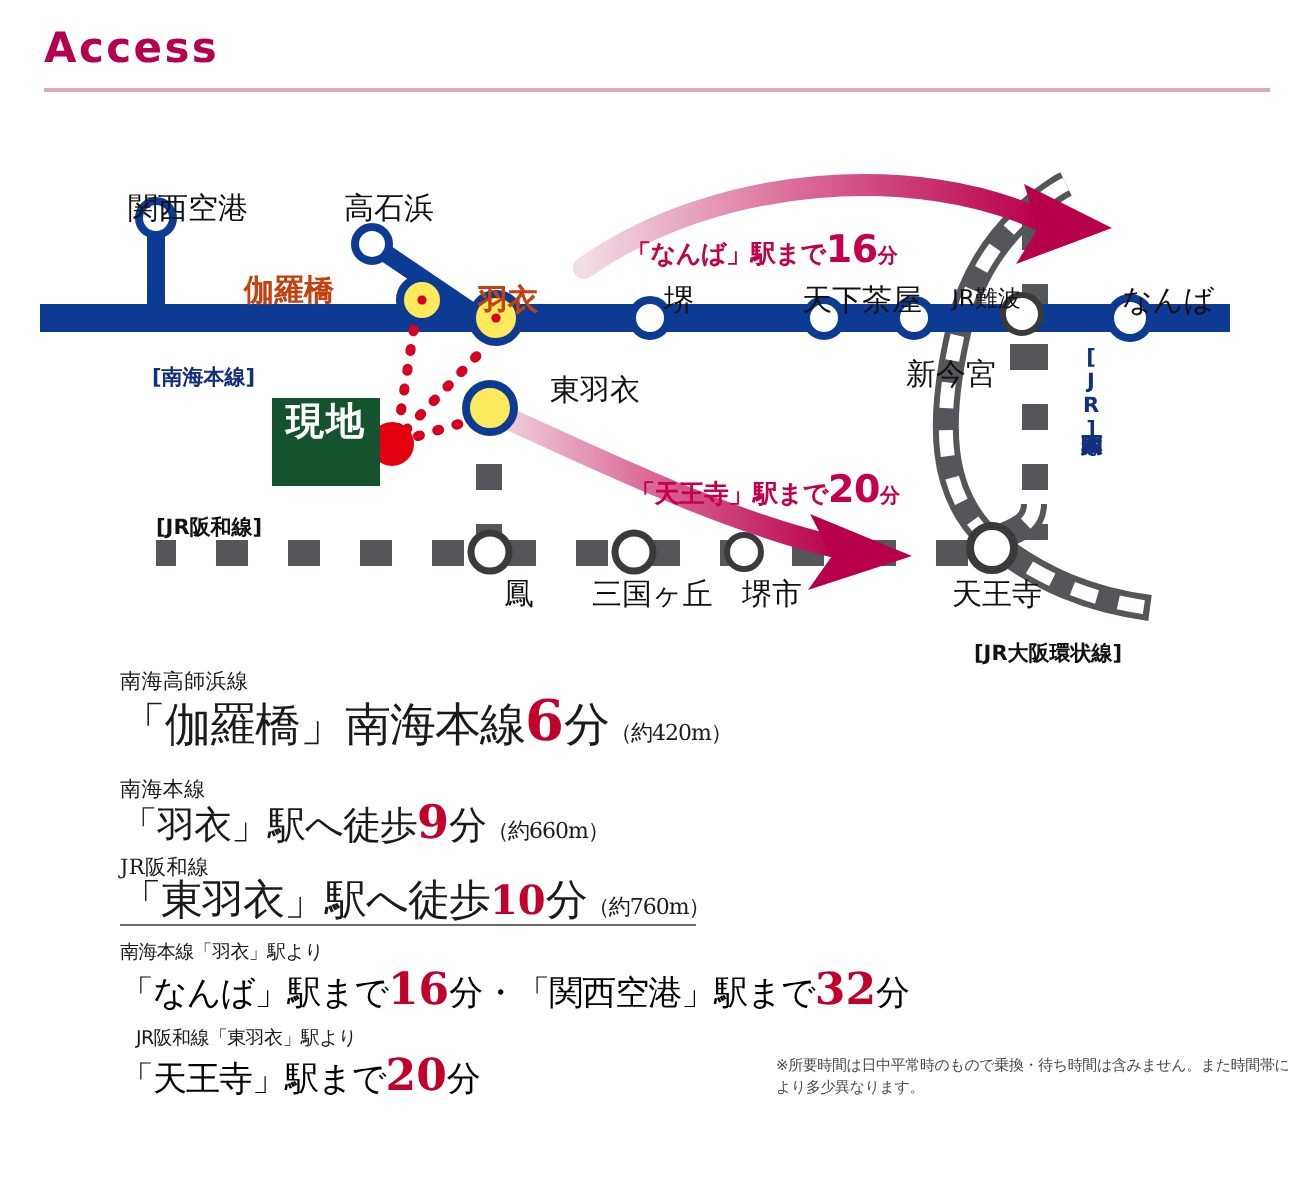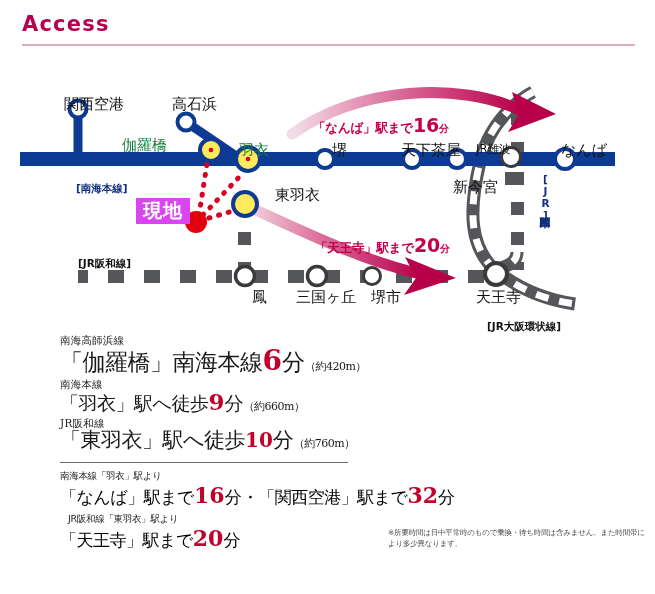--- a/index.html
+++ b/index.html
@@ -22,31 +22,31 @@
     background:linear-gradient(to right,#c9günd 0%,#d9a2bb 0%,#e3b7c9 100%);
     background-color:#dfa8bd;
   }
 
   
   #map{position:absolute;left:0;top:52px;}
 
   
   .mt{position:absolute;white-space:nowrap;font-family:"DejaVu Sans","Liberation Sans",sans-serif;}
   .st-name{font-size:15px;color:#111;font-weight:500;padding-left:16px;}
-  .st-name-red{font-size:15px;color:#15803d;font-weight:normal;}
+  .st-name-red{font-size:15px;color:#c2410c;font-weight:bold;}
   .st-small{font-size:11.5px;color:#111;}
   .ln-label{font-size:10.5px;color:#12307d;font-weight:bold;}
   .ln-label-blk{font-size:10.5px;color:#111;font-weight:bold;}
   .ln-vert{
     font-size:10.5px;color:#12307d;font-weight:bold;
     writing-mode:vertical-rl;text-orientation:upright;line-height:1;
   }
   .genchi{
-    font-size:19px;font-weight:bold;color:#ffffff;background:#d946ef;
-    padding:1px 7px 3px 7px;letter-spacing:1px;
+    font-size:19px;font-weight:bold;color:#ffffff;background:#14532d;
+    padding:1px 7px 21px 7px;letter-spacing:1px;
   }
   .arrow-lbl{
     font-size:12.5px;font-weight:bold;color:#c4004c;letter-spacing:-0.2px;
   }
   .arrow-lbl .big{font-size:19px;}
   .arrow-lbl .sm{font-size:10px;}
 
   
   .walkblk{position:absolute;left:60px;top:334px;width:350px;}
   .wline{font-family:"DejaVu Serif","Liberation Serif",serif;color:#1a1a1a;}
@@ -217,21 +217,21 @@
 
   <div class="mt arrow-lbl" style="left:315px;top:234px;">
     <span>「天王寺」駅まで</span><span class="big">20</span><span class="sm">分</span>
   </div>
 
   <div class="walkblk">
     <div class="wline w1">
       <span class="wsub">南海高師浜線</span>
       <span class="wmain"><span class="nm">「伽羅橋」南海本線</span><span class="num">6</span><span class="fun">分</span><span class="dist">（約420m）</span></span>
     </div>
-    <div class="wline w2" style="margin-top:2px;">
+    <div class="wline w2" style="margin-top:12px;">
       <span class="wsub">南海本線</span>
       <span class="wmain"><span class="nm">「羽衣」駅へ徒歩</span><span class="num">9</span><span class="fun">分</span><span class="dist">（約660m）</span></span>
     </div>
     <div class="wline w3" style="margin-top:2px;">
       <span class="wsub">JR阪和線</span>
       <span class="wmain"><span class="nm">「東羽衣」駅へ徒歩</span><span class="num">10</span><span class="fun">分</span><span class="dist">（約760m）</span></span>
     </div>
   </div>
 
   <div class="divider"></div>

